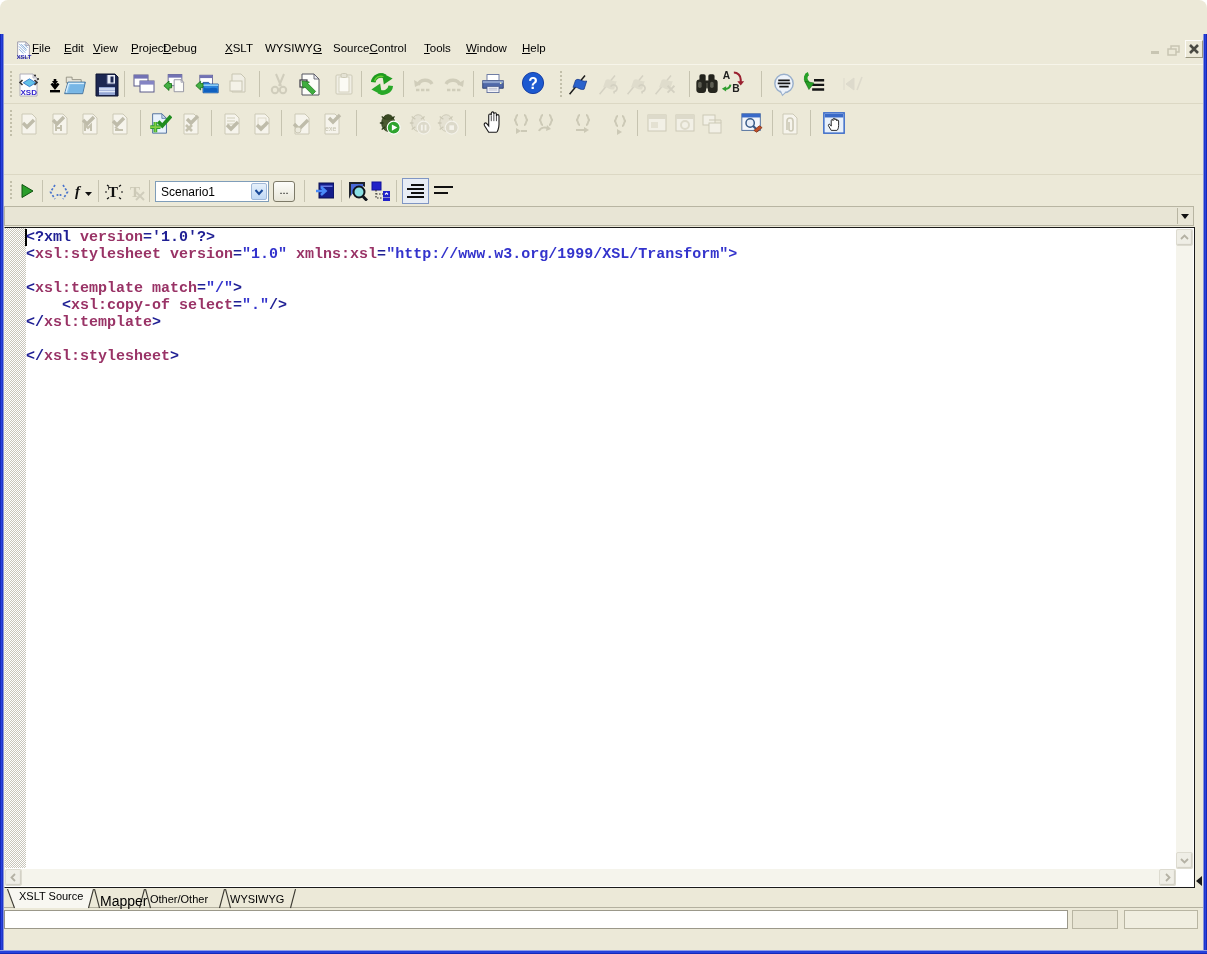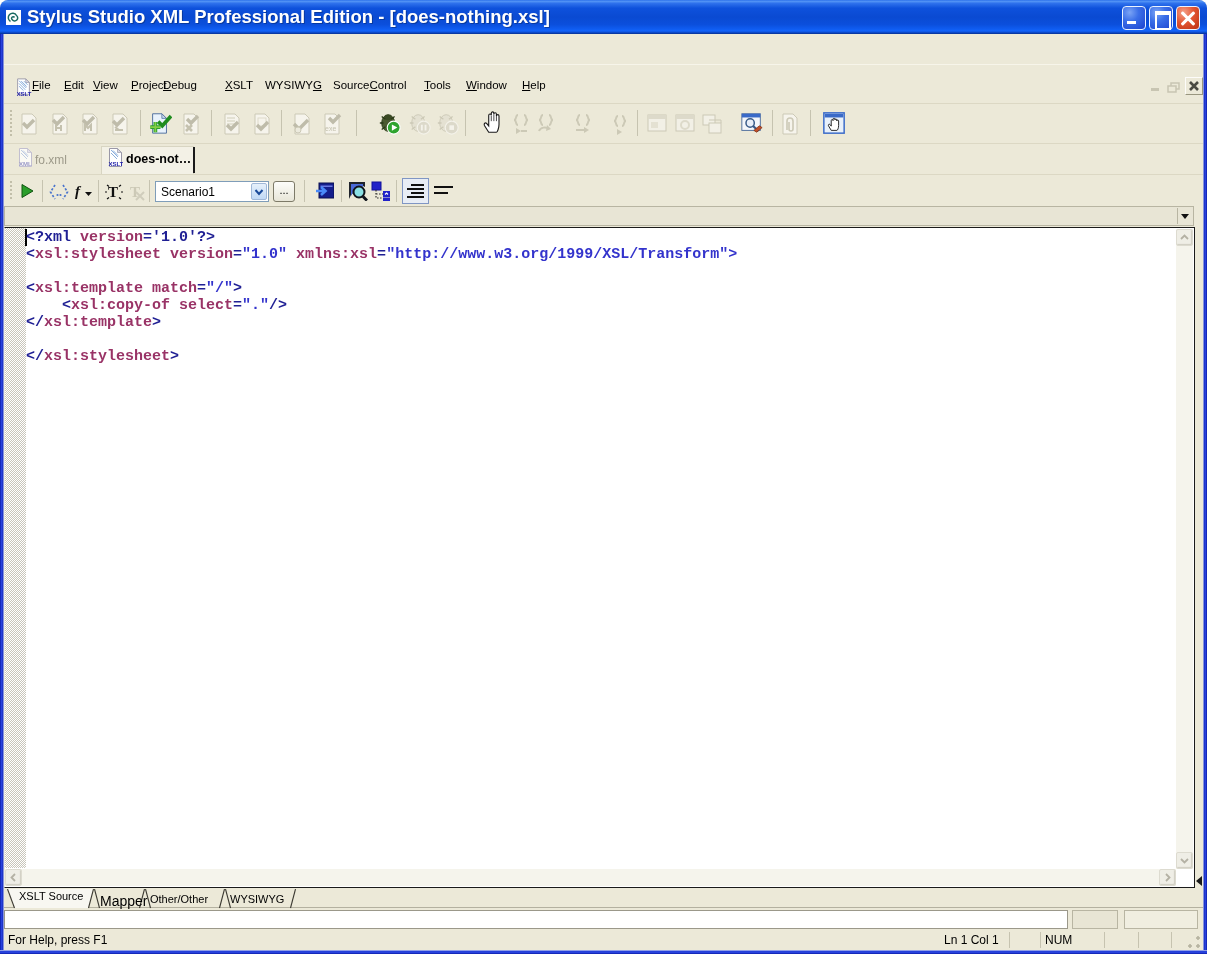--- a/index.html
+++ b/index.html
@@ -34,21 +34,21 @@
   background:radial-gradient(circle at 30% 25%,#f5a088 0%,#e25633 45%,#bc3013 100%);}
 #btnmin:after { content:""; position:absolute; left:4px; bottom:5px; width:9px; height:3px; background:#fff; }
 #btnmax:after { content:""; position:absolute; left:5px; top:4px; width:12px; height:13px;
   border:2px solid #fff; border-top-width:4px; }
 #btncls:before, #btncls:after { content:""; position:absolute; left:2px; top:10px;
   width:18px; height:3px; background:#fff; border-radius:1px;}
 #btncls:before { transform:rotate(45deg); }
 #btncls:after { transform:rotate(-45deg); }
 
 #menubar { position:absolute; left:4px; top:34px; width:1191px; height:30px;
-  background:#ECE9D8; z-index:10;margin-top:37px; }
+  background:#ECE9D8; z-index:10; }
 .menuitem { position:absolute; top:8px; font-size:11.5px; color:#000; white-space:nowrap; }
 #mdicls { position:absolute; left:1181px; top:6px; width:18px; height:18px;
   background:#ECE9D8; border:1px solid; border-color:#fdfcf9 #99967f #99967f #fdfcf9; }
 
 .tbrow { position:absolute; left:4px; width:1199px; background:#ECE9D8; }
 #tb1 { top:64px; height:39px; border-top:1px solid #f7f5ea;}
 #tb2 { top:103px; height:40px; border-top:1px solid #dcd8c4;}
 .grip { position:absolute; left:6px; top:6px; bottom:6px; width:2px;
   background:repeating-linear-gradient(180deg,#c2bfaa 0 2px,#ECE9D8 2px 4px); }
 .tsep { position:absolute; top:6px; width:1px; height:26px; background:#c6c3b0; }
@@ -122,30 +122,20 @@
 #grip { position:absolute; right:2px; bottom:1px; width:14px; height:14px;
   background:
    radial-gradient(circle at 11px 3px, #b8b5a2 1.5px, transparent 2px),
    radial-gradient(circle at 11px 11px, #b8b5a2 1.5px, transparent 2px),
    radial-gradient(circle at 3px 11px, #b8b5a2 1.5px, transparent 2px);
 }
 </style>
 </head>
 <body>
 <div id="win">
-  <div id="titlebar">
-    <svg id="appicon" width="15" height="15" viewBox="0 0 15 15" style="position:absolute;left:6px;top:10px">
-      <rect x="0" y="0" width="15" height="15" fill="#fff"></rect>
-      <path d="M4.5,11.5 a4.4,4.4 0 1 1 6,-6 a3,3 0 1 1 -4.2,4.2 a1.6,1.6 0 1 1 2.2,-2.2" stroke="#1a6a62" stroke-width="1.5" fill="none"></path>
-    </svg>
-    <span id="title">Stylus Studio XML Professional Edition - [does-nothing.xsl]</span>
-    <div id="btnmin" class="capbtn"></div>
-    <div id="btnmax" class="capbtn"></div>
-    <div id="btncls" class="capbtn"></div>
-  </div>
   <div id="menubar">
     <svg class="menuitem" style="left:10px;top:7px" width="19" height="19" viewBox="0 0 19 21">
       <path d="M3,1 h9 l4,4 v13 h-13 z" fill="#fff" stroke="#9a98a8" stroke-width="1"></path>
       <path d="M12,1 l4,4 h-4 z" fill="#d8d8e4" stroke="#9a98a8" stroke-width="0.8"></path>
       <path d="M4.5,3 l8,8 M4.5,6 l7,7 M4.5,9 l5,5 M7,3.5 l6,6 M10,3.5 l4,4" stroke="#7ea6d8" stroke-width="1"></path>
       <text x="2" y="20" font-size="6.5" font-weight="bold" fill="#2222aa" font-family="Liberation Sans">XSLT</text>
     </svg>
     <span class="menuitem" style="left:28px"><u>F</u>ile</span>
     <span class="menuitem" style="left:60px"><u>E</u>dit</span>
     <span class="menuitem" style="left:89px"><u>V</u>iew</span>
@@ -457,38 +447,20 @@
     <svg class="ticon gdoc" style="left:774px;top:8px" viewBox="0 0 24 24">
       <path d="M5,2 h10 l4,4 v16 h-14 z" fill="#f6f4ec" stroke="#ccc9b6"></path>
       <path d="M9,18 v-9 a3,3 0 0 1 6,0 v8 a2,2 0 0 1 -4,0 v-7" stroke="#ccc9b6" stroke-width="1.6" fill="none"></path>
     </svg>
     <div class="tsep" style="left:806px"></div>
     <svg class="ticon" style="left:818px;top:7px" width="26" height="26" viewBox="0 0 26 26">
       <rect x="2" y="2" width="22" height="22" fill="#e8f0fa" stroke="#3a6ac8" stroke-width="1.6"></rect>
       <rect x="3" y="3" width="20" height="4" fill="#3a6ac8"></rect>
       <path d="M10,21 l-3,-5 c-0.6,-1.2 0.8,-2.4 1.8,-1.2 l1.2,1.6 v-6 c0,-1.6 2,-1.6 2,0 v-1.4 c0,-1.6 2,-1.6 2,0 v0.8 c0,-1.6 2,-1.6 2,0 v1 c0,-1.4 2,-1.4 2,0 v5 c0,2.4 -1,5.2 -1.8,5.2 z" fill="#fff" stroke="#1a1a1a" stroke-width="1"></path>
     </svg>
-  </div>
-  <div id="tabrow">
-    <div id="tab-active"></div>
-    <svg style="position:absolute;left:14px;top:4px" width="15" height="20" viewBox="0 0 15 20">
-      <path d="M1.5,0.5 h8 l4,4 v14 h-12 z" fill="#fbfaf5" stroke="#c2bfd0"></path>
-      <path d="M9.5,0.5 l4,4 h-4 z" fill="#e4e2ea" stroke="#c2bfd0" stroke-width="0.7"></path>
-      <path d="M3,2 l7,7 M3,5 l6,6 M5,2.5 l5,5" stroke="#b8c6e0" stroke-width="0.9"></path>
-      <text x="1" y="18" font-size="6" font-weight="bold" fill="#9a9ac8" font-family="Liberation Sans">XML</text>
-    </svg>
-    <span style="position:absolute;left:31px;top:9px;font-size:12px;color:#9d9a8a">fo.xml</span>
-    <svg style="position:absolute;left:104px;top:4px" width="15" height="20" viewBox="0 0 15 20">
-      <path d="M1.5,0.5 h8 l4,4 v14 h-12 z" fill="#fff" stroke="#9a98a8"></path>
-      <path d="M9.5,0.5 l4,4 h-4 z" fill="#d8d8e4" stroke="#9a98a8" stroke-width="0.7"></path>
-      <path d="M3,2 l7,7 M3,5 l6,6 M5,2.5 l5,5" stroke="#7ea6d8" stroke-width="0.9"></path>
-      <text x="0.5" y="18" font-size="6" font-weight="bold" fill="#2222aa" font-family="Liberation Sans">XSLT</text>
-    </svg>
-    <span style="position:absolute;left:122px;top:8px;font-size:12.5px;font-weight:bold;color:#000">does-not…</span>
-    <div id="tabline"></div>
   </div>
   <div id="tb3">
       <div class="grip"></div>
     <svg class="ticon" style="left:17px;top:9px;width:13px;height:14px" viewBox="0 0 13 14">
       <path d="M1,0.5 l11,6.5 l-11,6.5 z" fill="#2a9e2a" stroke="#115511"></path>
     </svg>
     <div class="tsep" style="left:38px;top:5px;height:22px"></div>
     <svg class="ticon" style="left:45px;top:7px;width:20px;height:20px" viewBox="0 0 20 20">
       <path d="M6,3 L1.5,10 L6,17" stroke="#4a74cc" stroke-width="1.7" fill="none" stroke-dasharray="2.2,1.8"></path>
       <path d="M14,3 L18.5,10 L14,17" stroke="#4a74cc" stroke-width="1.7" fill="none" stroke-dasharray="2.2,1.8"></path>
@@ -593,30 +565,19 @@
     <span style="position:absolute;left:15px;top:1px;font-size:11px">XSLT Source</span>
     <span style="position:absolute;left:96px;top:4px;font-size:14px">Mapper</span>
     <span style="position:absolute;left:146px;top:4px;font-size:11px">Other/Other</span>
     <span style="position:absolute;left:226px;top:4px;font-size:11px">WYSIWYG</span>
   </div>
   <div id="whitebar">
       <div id="wb1"></div>
       <div id="wb2"></div>
       <div id="wb3"></div>
     </div>
-  <div id="statusbar">
-    <span class="txt">For Help, press F1</span>
-    <span style="position:absolute;left:940px;top:3px">Ln 1 Col 1</span>
-    <span style="position:absolute;left:1041px;top:3px">NUM</span>
-    <div class="ssep" style="left:1005px"></div>
-    <div class="ssep" style="left:1036px"></div>
-    <div class="ssep" style="left:1100px"></div>
-    <div class="ssep" style="left:1134px"></div>
-    <div class="ssep" style="left:1167px"></div>
-    <div id="grip"></div>
-  </div>
   <svg id="paneltri" viewBox="0 0 8 12">
       <path d="M7,1 L1,6 L7,11 z" fill="#1a1a1a"></path>
     </svg>
   <div id="frameL"></div>
     <div id="frameR"></div>
     <div id="frameB"></div>
 </div>
 
 </body></html>

